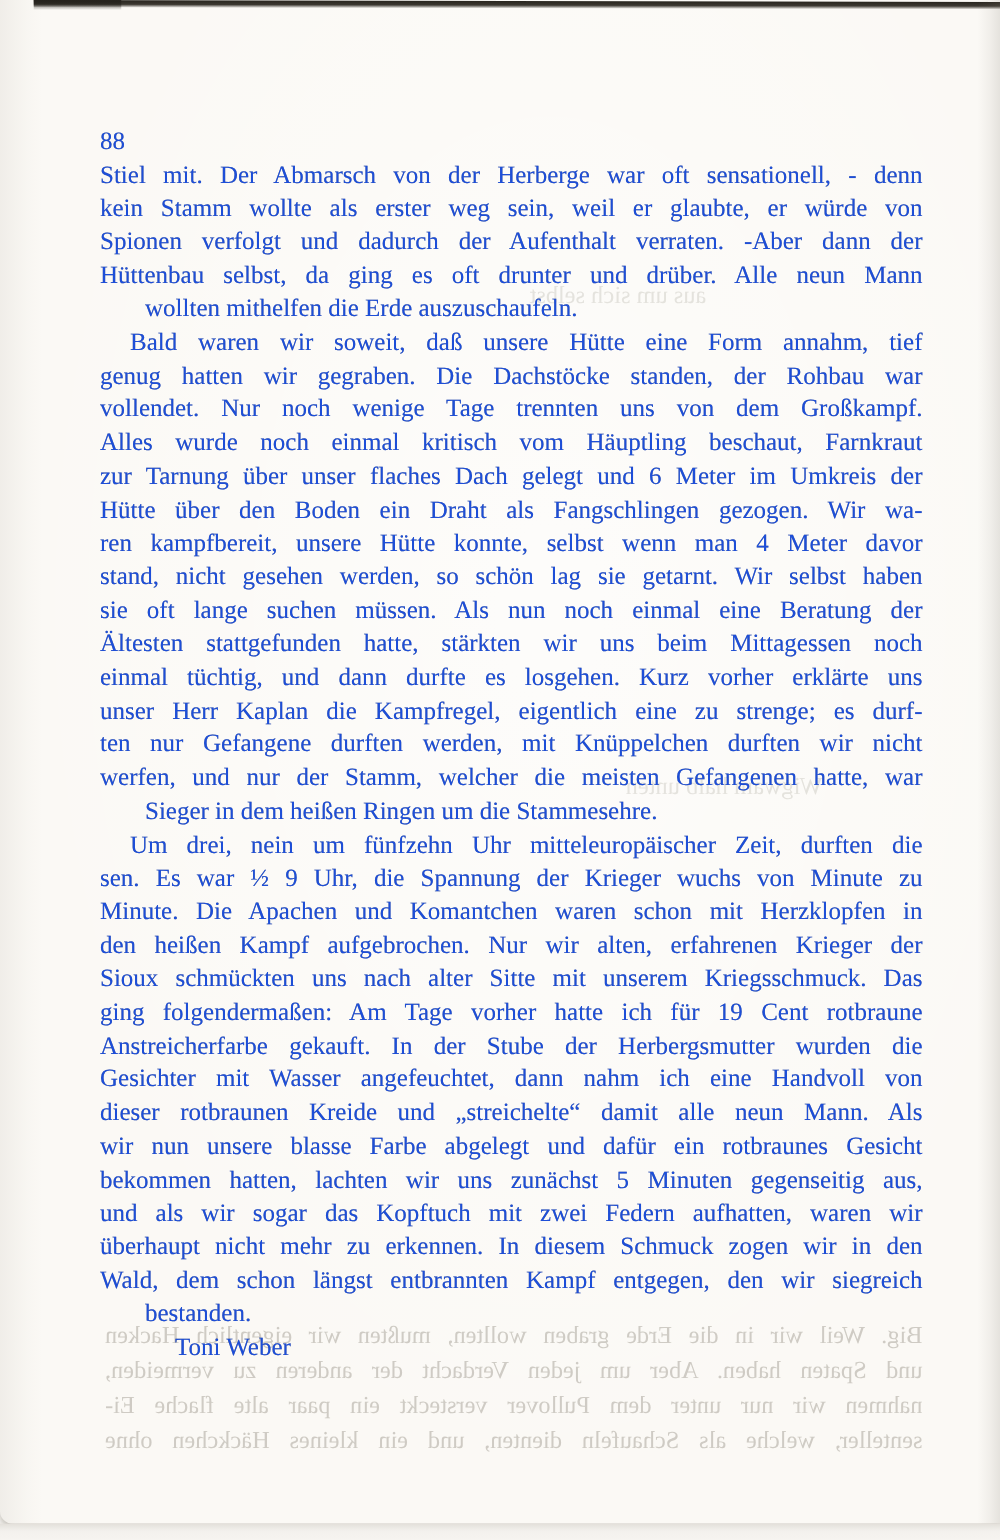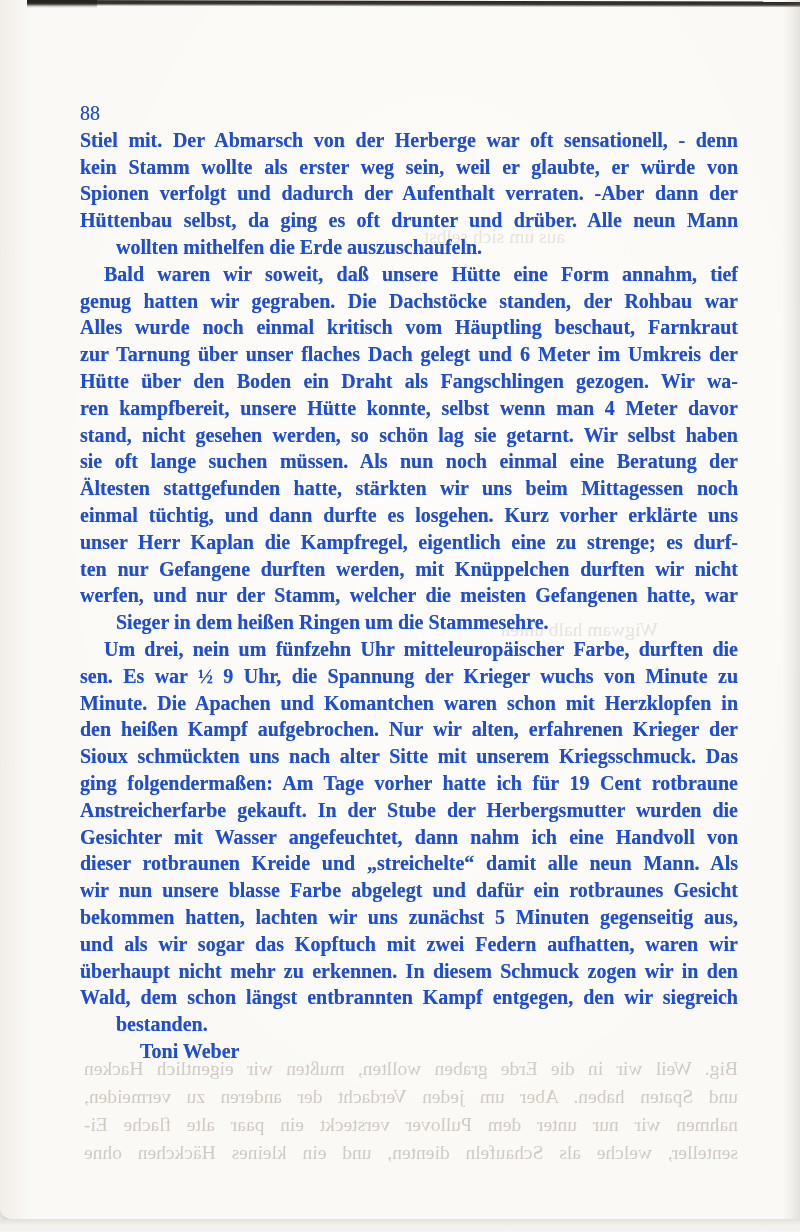--- a/index.html
+++ b/index.html
@@ -53,21 +53,20 @@
     left: 80px; top: 100px; width: 658px;
     font-size: 20px;
     line-height: 26.8px;
     color: #1d4ed8;
     text-shadow: 0 0 0.5px rgba(46,44,39,0.45);
   }
   .page-number { text-align: left; }
   .line {
     text-align: justify;
     text-align-last: justify;
-    font-weight: bold;
   }
   .line.last { text-align-last: left; margin-left: 36px; }
   .line.indent { text-indent: 24px; }
   .bleed {
     position: absolute;
     transform: scaleX(-1);
     font-size: 19.5px;
     line-height: 26.8px;
     text-align: justify;
     text-align-last: justify;
@@ -101,35 +100,36 @@
         <div>
           <div class="line">Stiel mit. Der Abmarsch von der Herberge war oft sensationell, - denn</div>
           <div class="line">kein Stamm wollte als erster weg sein, weil er glaubte, er würde von</div>
           <div class="line">Spionen verfolgt und dadurch der Aufenthalt verraten. -Aber dann der</div>
           <div class="line">Hüttenbau selbst, da ging es oft drunter und drüber. Alle neun Mann</div>
           <div class="line last">wollten mithelfen die Erde auszuschaufeln.</div>
         </div>
         <div>
           <div class="line indent">Bald waren wir soweit, daß unsere Hütte eine Form annahm, tief</div>
           <div class="line">genug hatten wir gegraben. Die Dachstöcke standen, der Rohbau war</div>
+          <div class="line">vollendet. Nur noch wenige Tage trennten uns von dem Großkampf.</div>
           <div class="line">Alles wurde noch einmal kritisch vom Häuptling beschaut, Farnkraut</div>
           <div class="line">zur Tarnung über unser flaches Dach gelegt und 6 Meter im Umkreis der</div>
           <div class="line">Hütte über den Boden ein Draht als Fangschlingen gezogen. Wir wa-</div>
           <div class="line">ren kampfbereit, unsere Hütte konnte, selbst wenn man 4 Meter davor</div>
           <div class="line">stand, nicht gesehen werden, so schön lag sie getarnt. Wir selbst haben</div>
           <div class="line">sie oft lange suchen müssen. Als nun noch einmal eine Beratung der</div>
           <div class="line">Ältesten stattgefunden hatte, stärkten wir uns beim Mittagessen noch</div>
           <div class="line">einmal tüchtig, und dann durfte es losgehen. Kurz vorher erklärte uns</div>
           <div class="line">unser Herr Kaplan die Kampfregel, eigentlich eine zu strenge; es durf-</div>
           <div class="line">ten nur Gefangene durften werden, mit Knüppelchen durften wir nicht</div>
           <div class="line">werfen, und nur der Stamm, welcher die meisten Gefangenen hatte, war</div>
           <div class="line last">Sieger in dem heißen Ringen um die Stammesehre.</div>
         </div>
         <div>
-          <div class="line indent">Um drei, nein um fünfzehn Uhr mitteleuropäischer Farbe, durften die</div>
+          <div class="line indent">Um drei, nein um fünfzehn Uhr mitteleuropäischer Zeit, durften die</div>
           <div class="line">sen. Es war ½ 9 Uhr, die Spannung der Krieger wuchs von Minute zu</div>
           <div class="line">Minute. Die Apachen und Komantchen waren schon mit Herzklopfen in</div>
           <div class="line">den heißen Kampf aufgebrochen. Nur wir alten, erfahrenen Krieger der</div>
           <div class="line">Sioux schmückten uns nach alter Sitte mit unserem Kriegsschmuck. Das</div>
           <div class="line">ging folgendermaßen: Am Tage vorher hatte ich für 19 Cent rotbraune</div>
           <div class="line">Anstreicherfarbe gekauft. In der Stube der Herbergsmutter wurden die</div>
           <div class="line">Gesichter mit Wasser angefeuchtet, dann nahm ich eine Handvoll von</div>
           <div class="line">dieser rotbraunen Kreide und „streichelte“ damit alle neun Mann. Als</div>
           <div class="line">wir nun unsere blasse Farbe abgelegt und dafür ein rotbraunes Gesicht</div>
           <div class="line">bekommen hatten, lachten wir uns zunächst 5 Minuten gegenseitig aus,</div>

